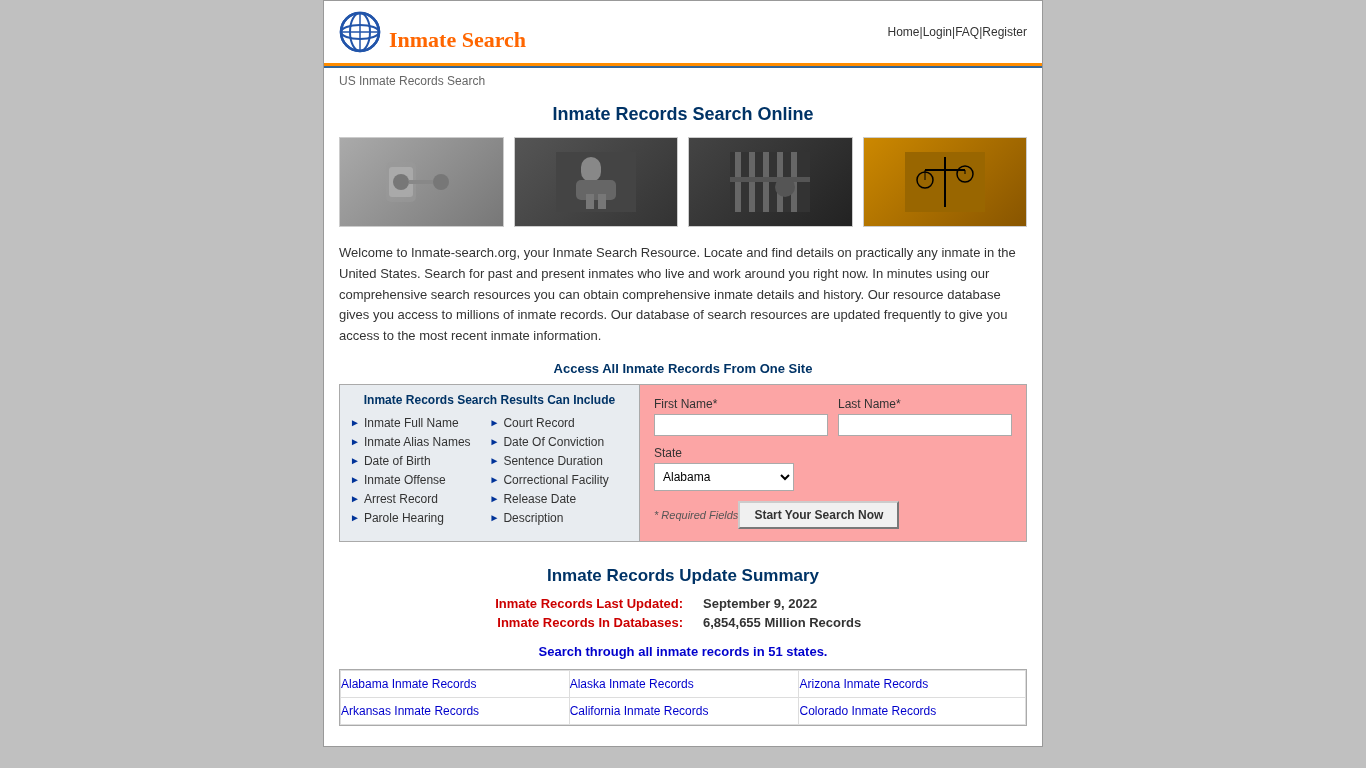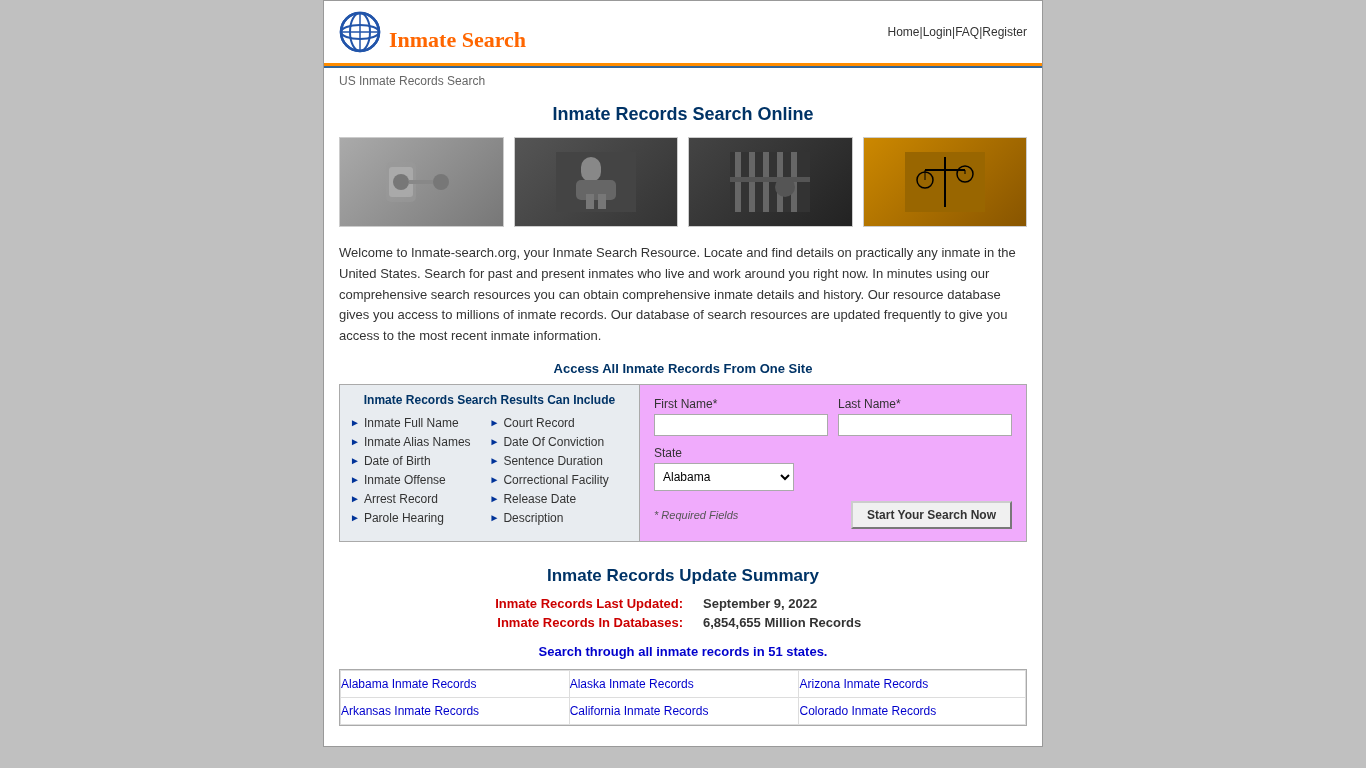--- a/index.html
+++ b/index.html
@@ -150,21 +150,21 @@
       padding: 1px 0;
     }
     .arrow-icon {
       color: #003399;
       font-size: 10px;
     }
     
     #right-panel {
       flex: 1;
       padding: 12px 14px;
-      background: #f0abfc;
+      background: #fca5a5;
     }
     #form-row-names {
       display: flex;
       gap: 10px;
       margin-bottom: 10px;
     }
     .form-group {
       flex: 1;
     }
     .form-label {
@@ -188,21 +188,20 @@
       height: 28px;
       border: 1px solid #aaa;
       background: #fff;
       padding: 2px 4px;
       font-size: 12px;
       min-width: 140px;
     }
     #form-row-submit {
       display: flex;
       align-items: center;
-      justify-content: space-between;
     }
     .required-note {
       font-size: 11px;
       color: #555;
       font-style: italic;
     }
     .search-button {
       background: #f0f0f0;
       border: 2px outset #ccc;
       padding: 5px 14px;

